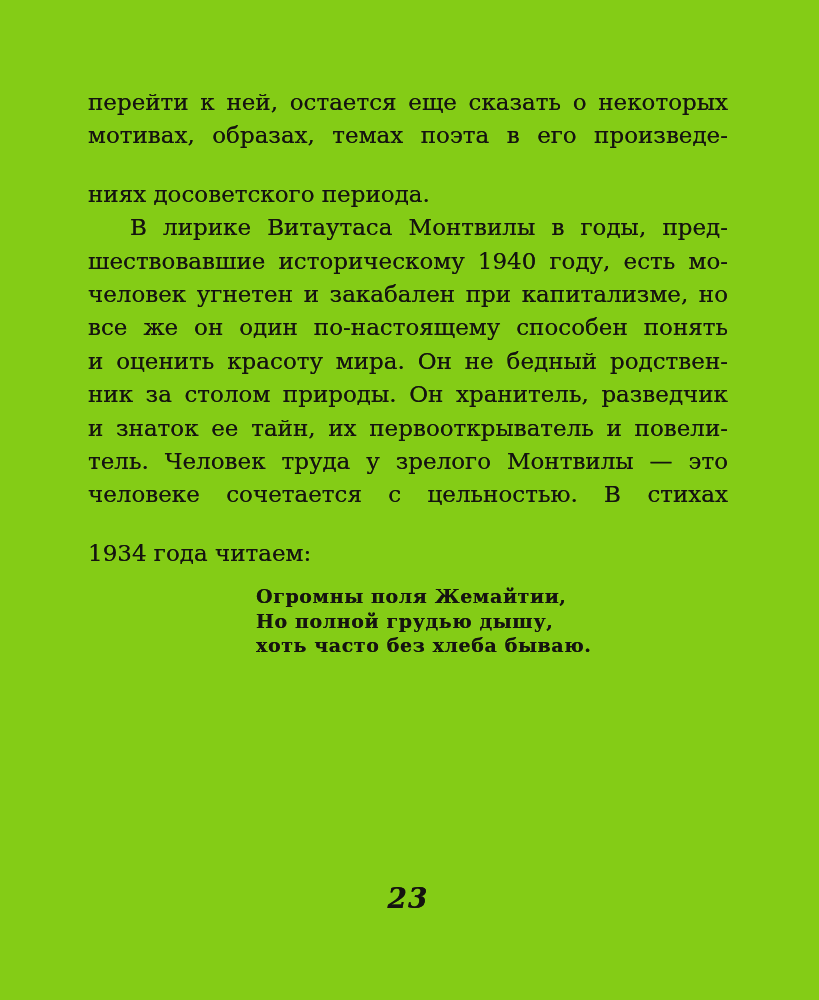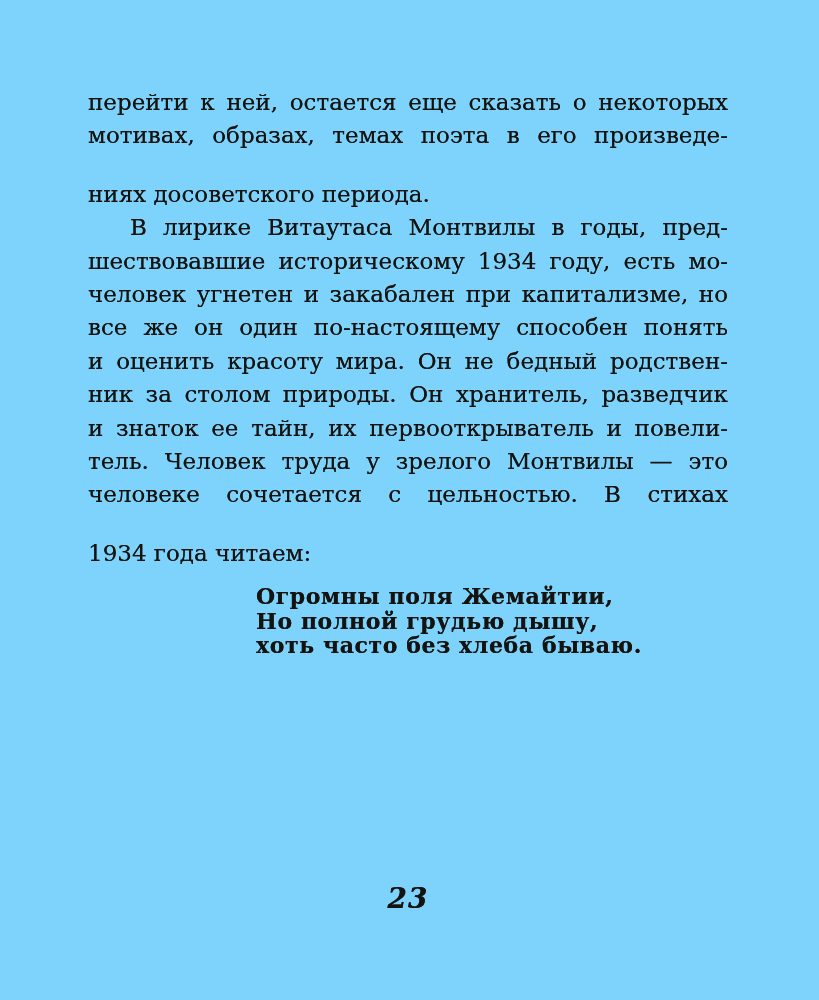--- a/index.html
+++ b/index.html
@@ -4,21 +4,21 @@
 <style>
   html, body {
     margin: 0;
     padding: 0;
     background: #ffffff;
   }
   .page {
     position: relative;
     width: 819px;
     height: 1000px;
-    background: #7dd3fc;
+    background: #84cc16;
     overflow: hidden;
     font-family: "DejaVu Serif", "Liberation Serif", serif;
     color: #151310;
   }
   .text-block {
     position: absolute;
     left: 88px;
     top: 86px;
     width: 640px;
   }
@@ -37,21 +37,21 @@
     text-indent: 42px;
   }
   .line.last {
     text-align-last: left;
     margin-top: 25px;
   }
   .poem {
     margin: 14px 0 6px 168px;
   }
   .poem-line {
-    font-size: 22px;
+    font-size: 19px;
     line-height: 24.5px;
     font-weight: bold;
     letter-spacing: 0.6px;
     text-align: left;
     text-shadow: 0 0 0.4px rgba(20,18,14,0.8);
   }
   .page-number {
     position: absolute;
     top: 882px;
     left: 88px;
@@ -69,21 +69,21 @@
 
 <div class="page">
   <div class="text-block" id="text-root">
       <div class="paragraph">
         <div class="line">перейти к ней, остается еще сказать о некоторых</div>
         <div class="line">мотивах, образах, темах поэта в его произведе-</div>
         <div class="line last">ниях досоветского периода.</div>
       </div>
       <div class="paragraph">
         <div class="line indent">В лирике Витаутаса Монтвилы в годы, пред-</div>
-        <div class="line">шествовавшие историческому 1934 году, есть мо-</div>
+        <div class="line">шествовавшие историческому 1940 году, есть мо-</div>
         <div class="line">человек угнетен и закабален при капитализме, но</div>
         <div class="line">все же он один по-настоящему способен понять</div>
         <div class="line">и оценить красоту мира. Он не бедный родствен-</div>
         <div class="line">ник за столом природы. Он хранитель, разведчик</div>
         <div class="line">и знаток ее тайн, их первооткрыватель и повели-</div>
         <div class="line">тель. Человек труда у зрелого Монтвилы — это</div>
         <div class="line">человеке сочетается с цельностью. В стихах</div>
         <div class="line last">1934 года читаем:</div>
       </div>
       <div class="poem">

